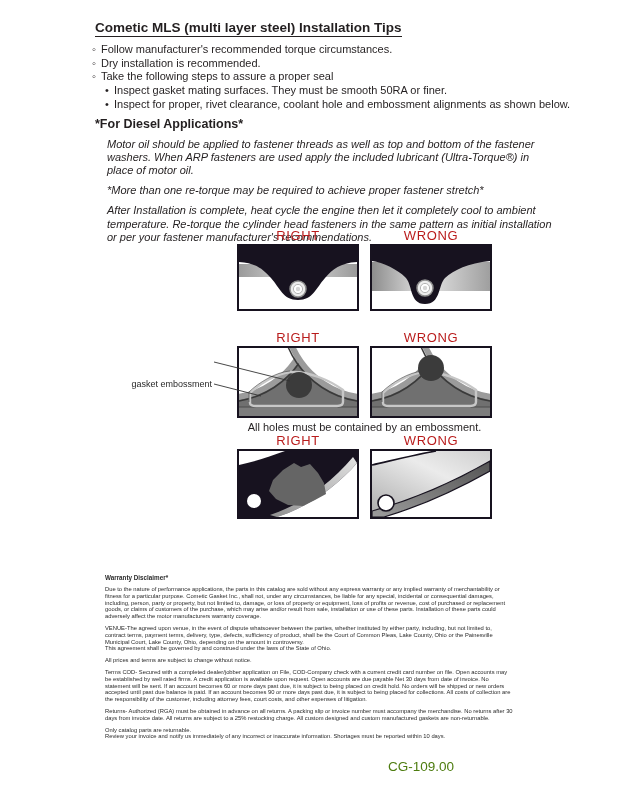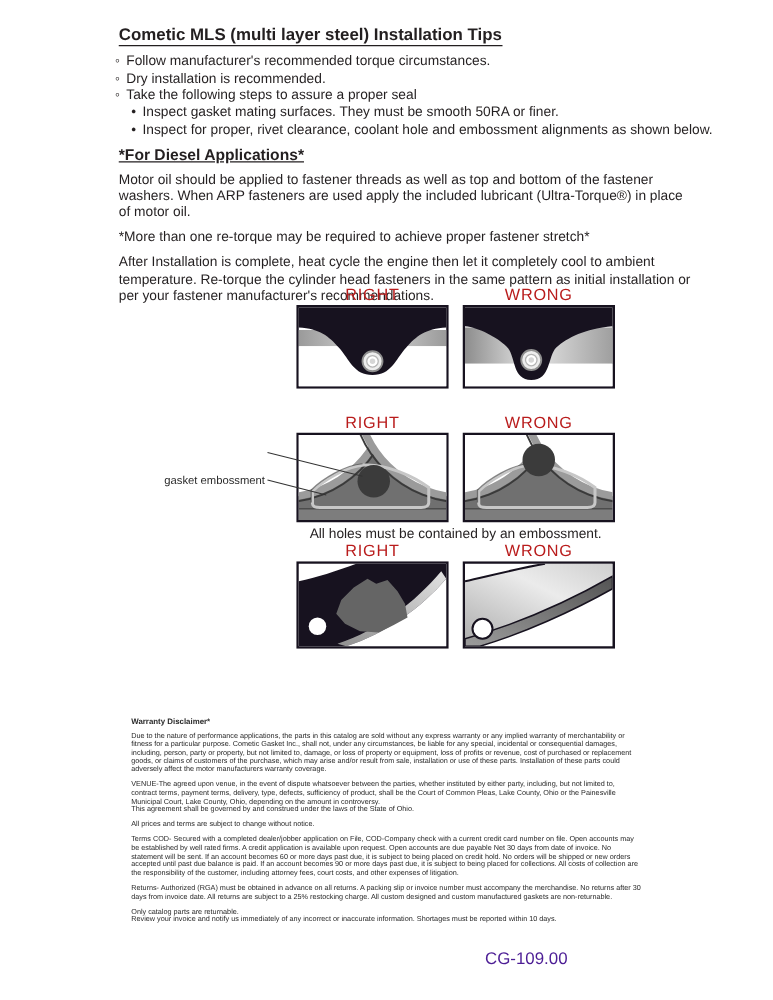--- a/index.html
+++ b/index.html
@@ -10,37 +10,37 @@
   .title{position:absolute;left:95px;top:20px;margin:0;font-size:13.5px;font-weight:bold;}
   .title span{display:inline-block;border-bottom:1.6px solid #231f20;padding-bottom:1px;}
 
   .tips{position:absolute;left:92px;top:43px;width:480px;font-size:11px;line-height:13.7px;}
   .tip{display:flex;}
   .tip .mk{width:9px;flex:0 0 9px;text-align:left;}
   .tip.sub{padding-left:13px;}
   .tip.sub .mk{width:9px;}
 
   .diesel{position:absolute;left:95px;top:117px;width:462px;}
-  .diesel h2{margin:0 0 6.5px 0;font-size:12.5px;font-weight:bold;text-decoration:underline;}
-  .diesel p{margin:0 0 7px 0;font-size:11px;line-height:13.2px;}
+  .diesel h2{margin:0 0 6.5px 0;font-size:12.5px;font-weight:bold;}
+  .diesel p{margin:0 0 7px 12px;font-size:11px;line-height:13.2px;font-style:italic;}
 
   .dlabel{position:absolute;width:122px;text-align:center;font-size:13px;letter-spacing:.6px;color:#b91c1c;}
   .dbox{position:absolute;}
   .caption{position:absolute;font-size:11px;line-height:13px;color:#231f20;}
 
   .sidelabel{position:absolute;left:104px;width:108px;text-align:right;font-size:9px;line-height:10.5px;color:#2a2a2a;}
 
   .overlay{position:absolute;left:0;top:0;pointer-events:none;}
 
   .warranty{position:absolute;left:105px;top:574px;width:408px;color:#2a2a2a;}
   .warranty h3{margin:0 0 5px 0;font-size:6.3px;font-weight:bold;}
   .wp{margin:0 0 5px 0;font-size:5.8px;line-height:6.8px;}
   .wp.tight{margin-bottom:0;}
 
-  .pagenum{position:absolute;left:388px;top:759px;font-size:13.5px;color:#4c1d95;}
+  .pagenum{position:absolute;left:388px;top:759px;font-size:13.5px;color:#4d7c0f;}
 </style>
 </head>
 <body>
 
 <div class="page">
 
   <h1 class="title"><span>Cometic MLS (multi layer steel) Installation Tips</span></h1>
 
   <div class="tips">
     <div class="tip">

